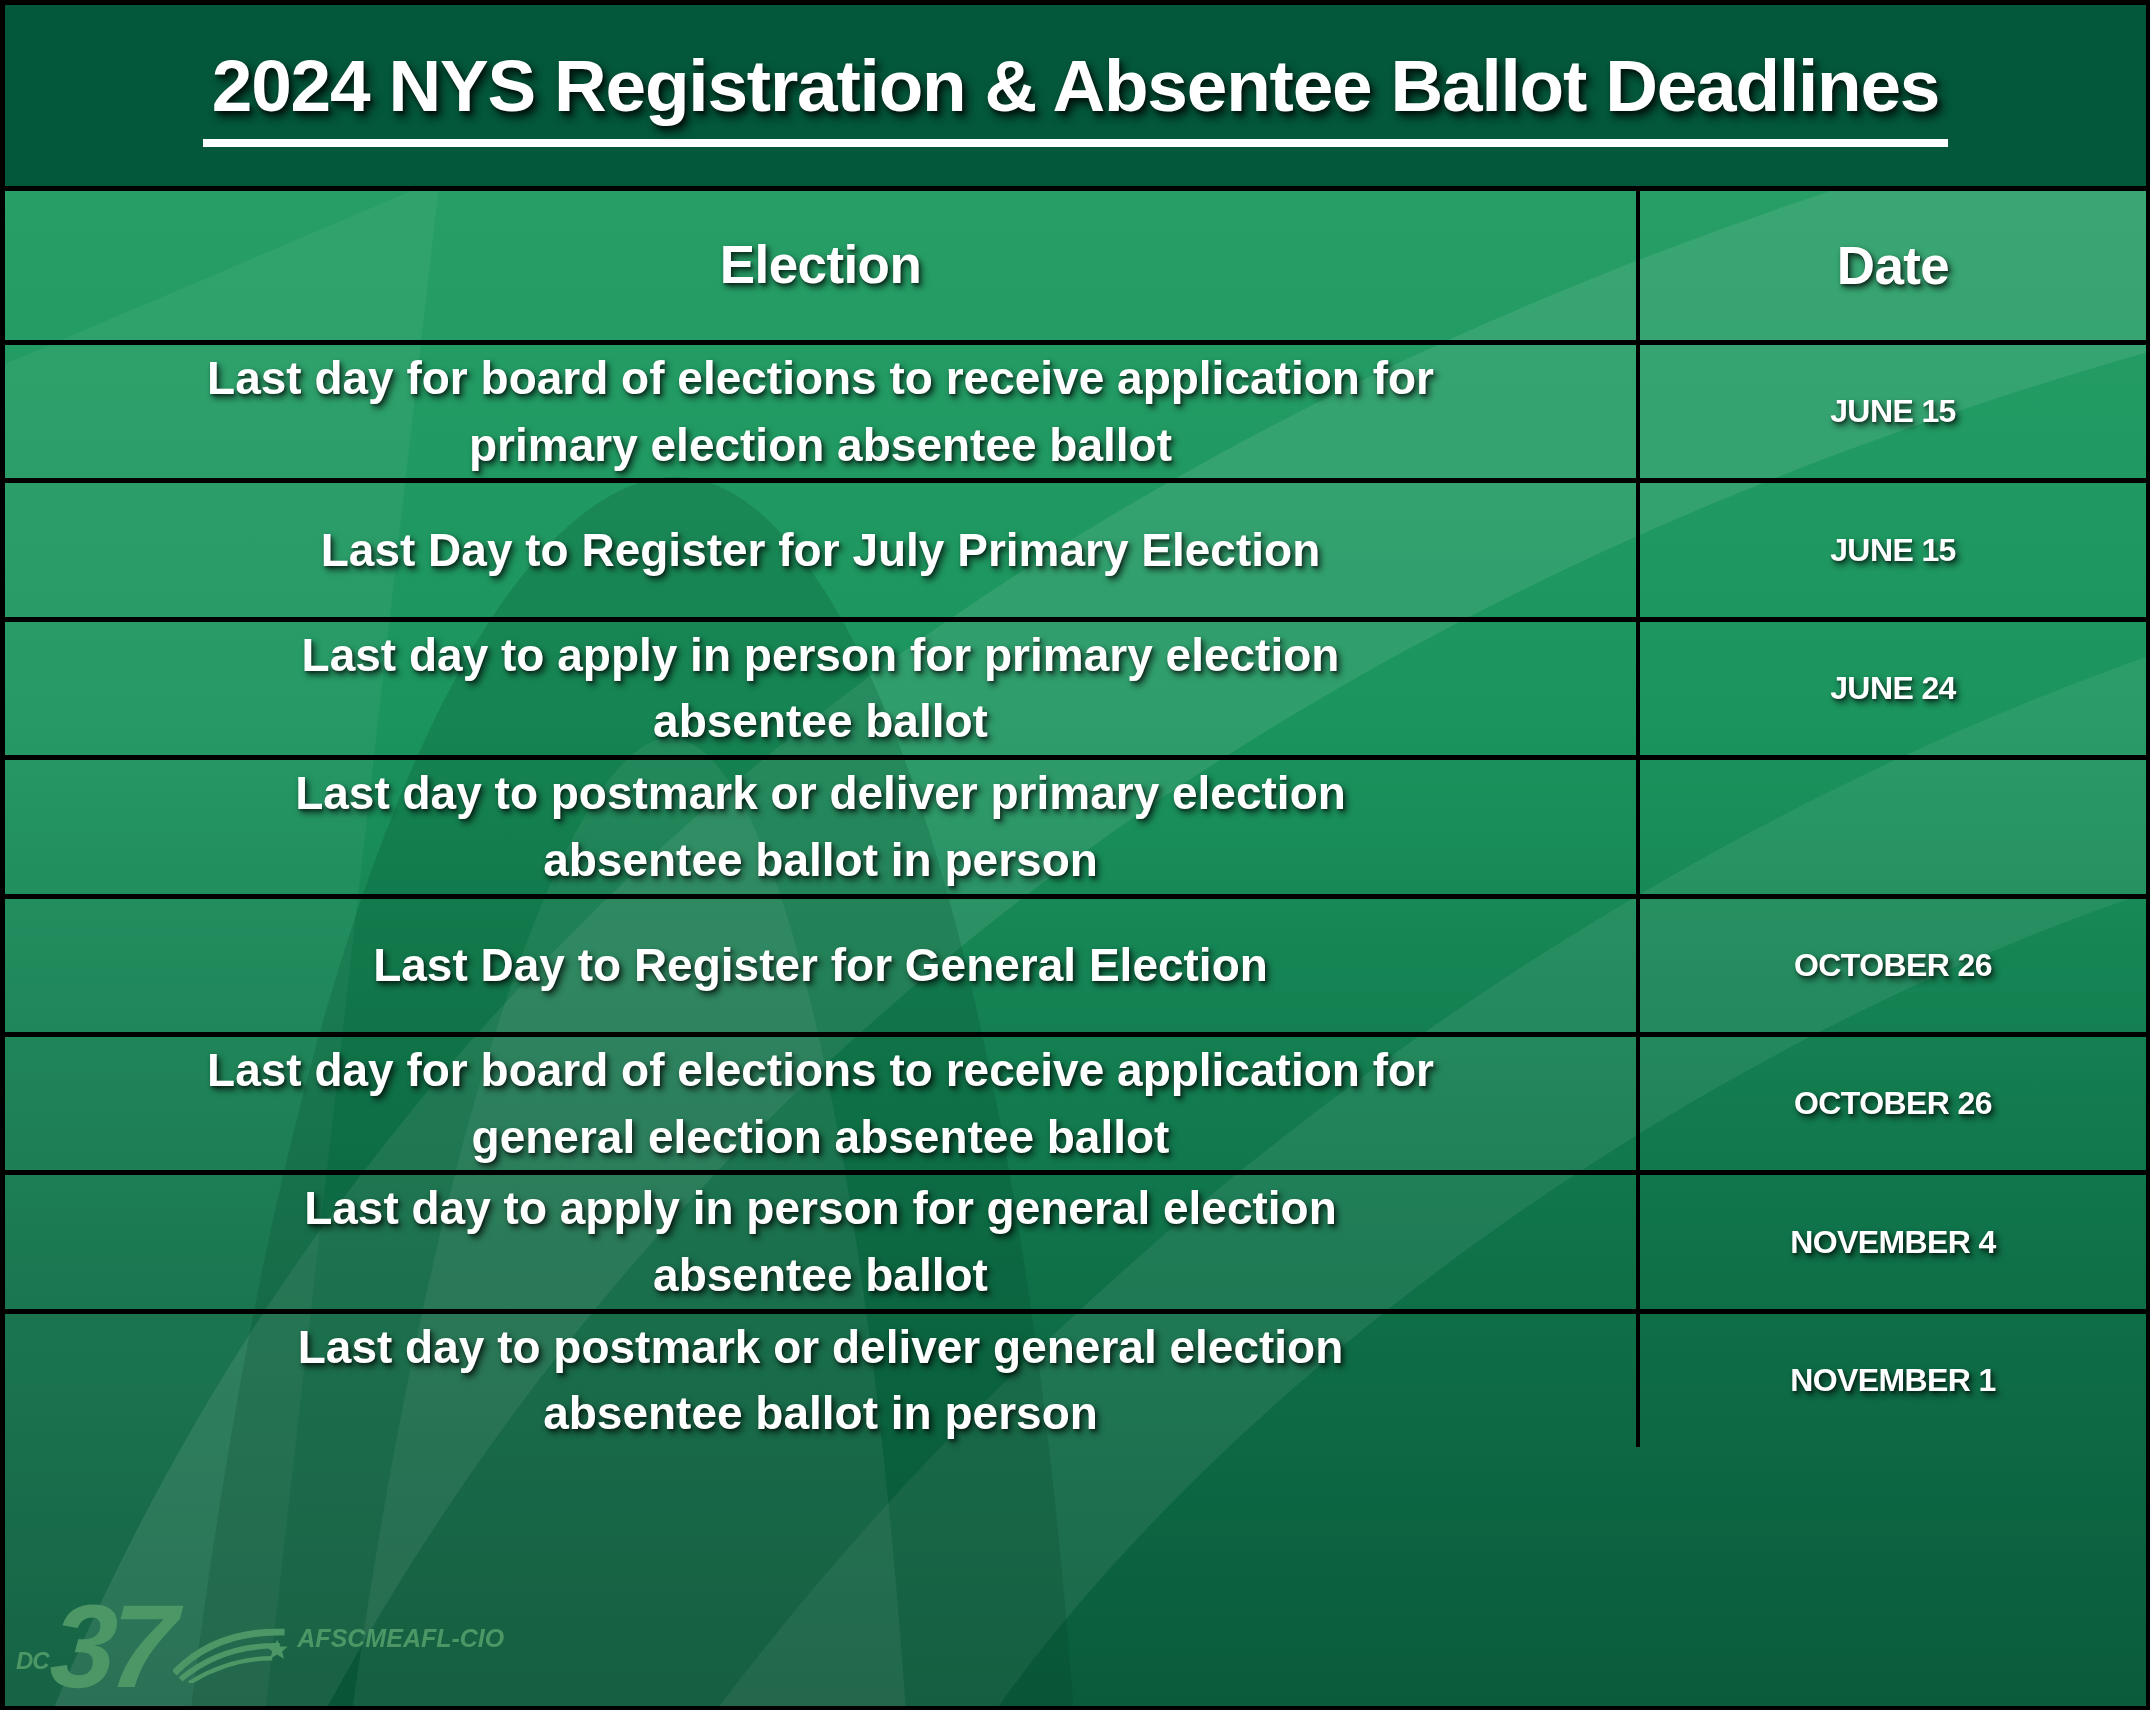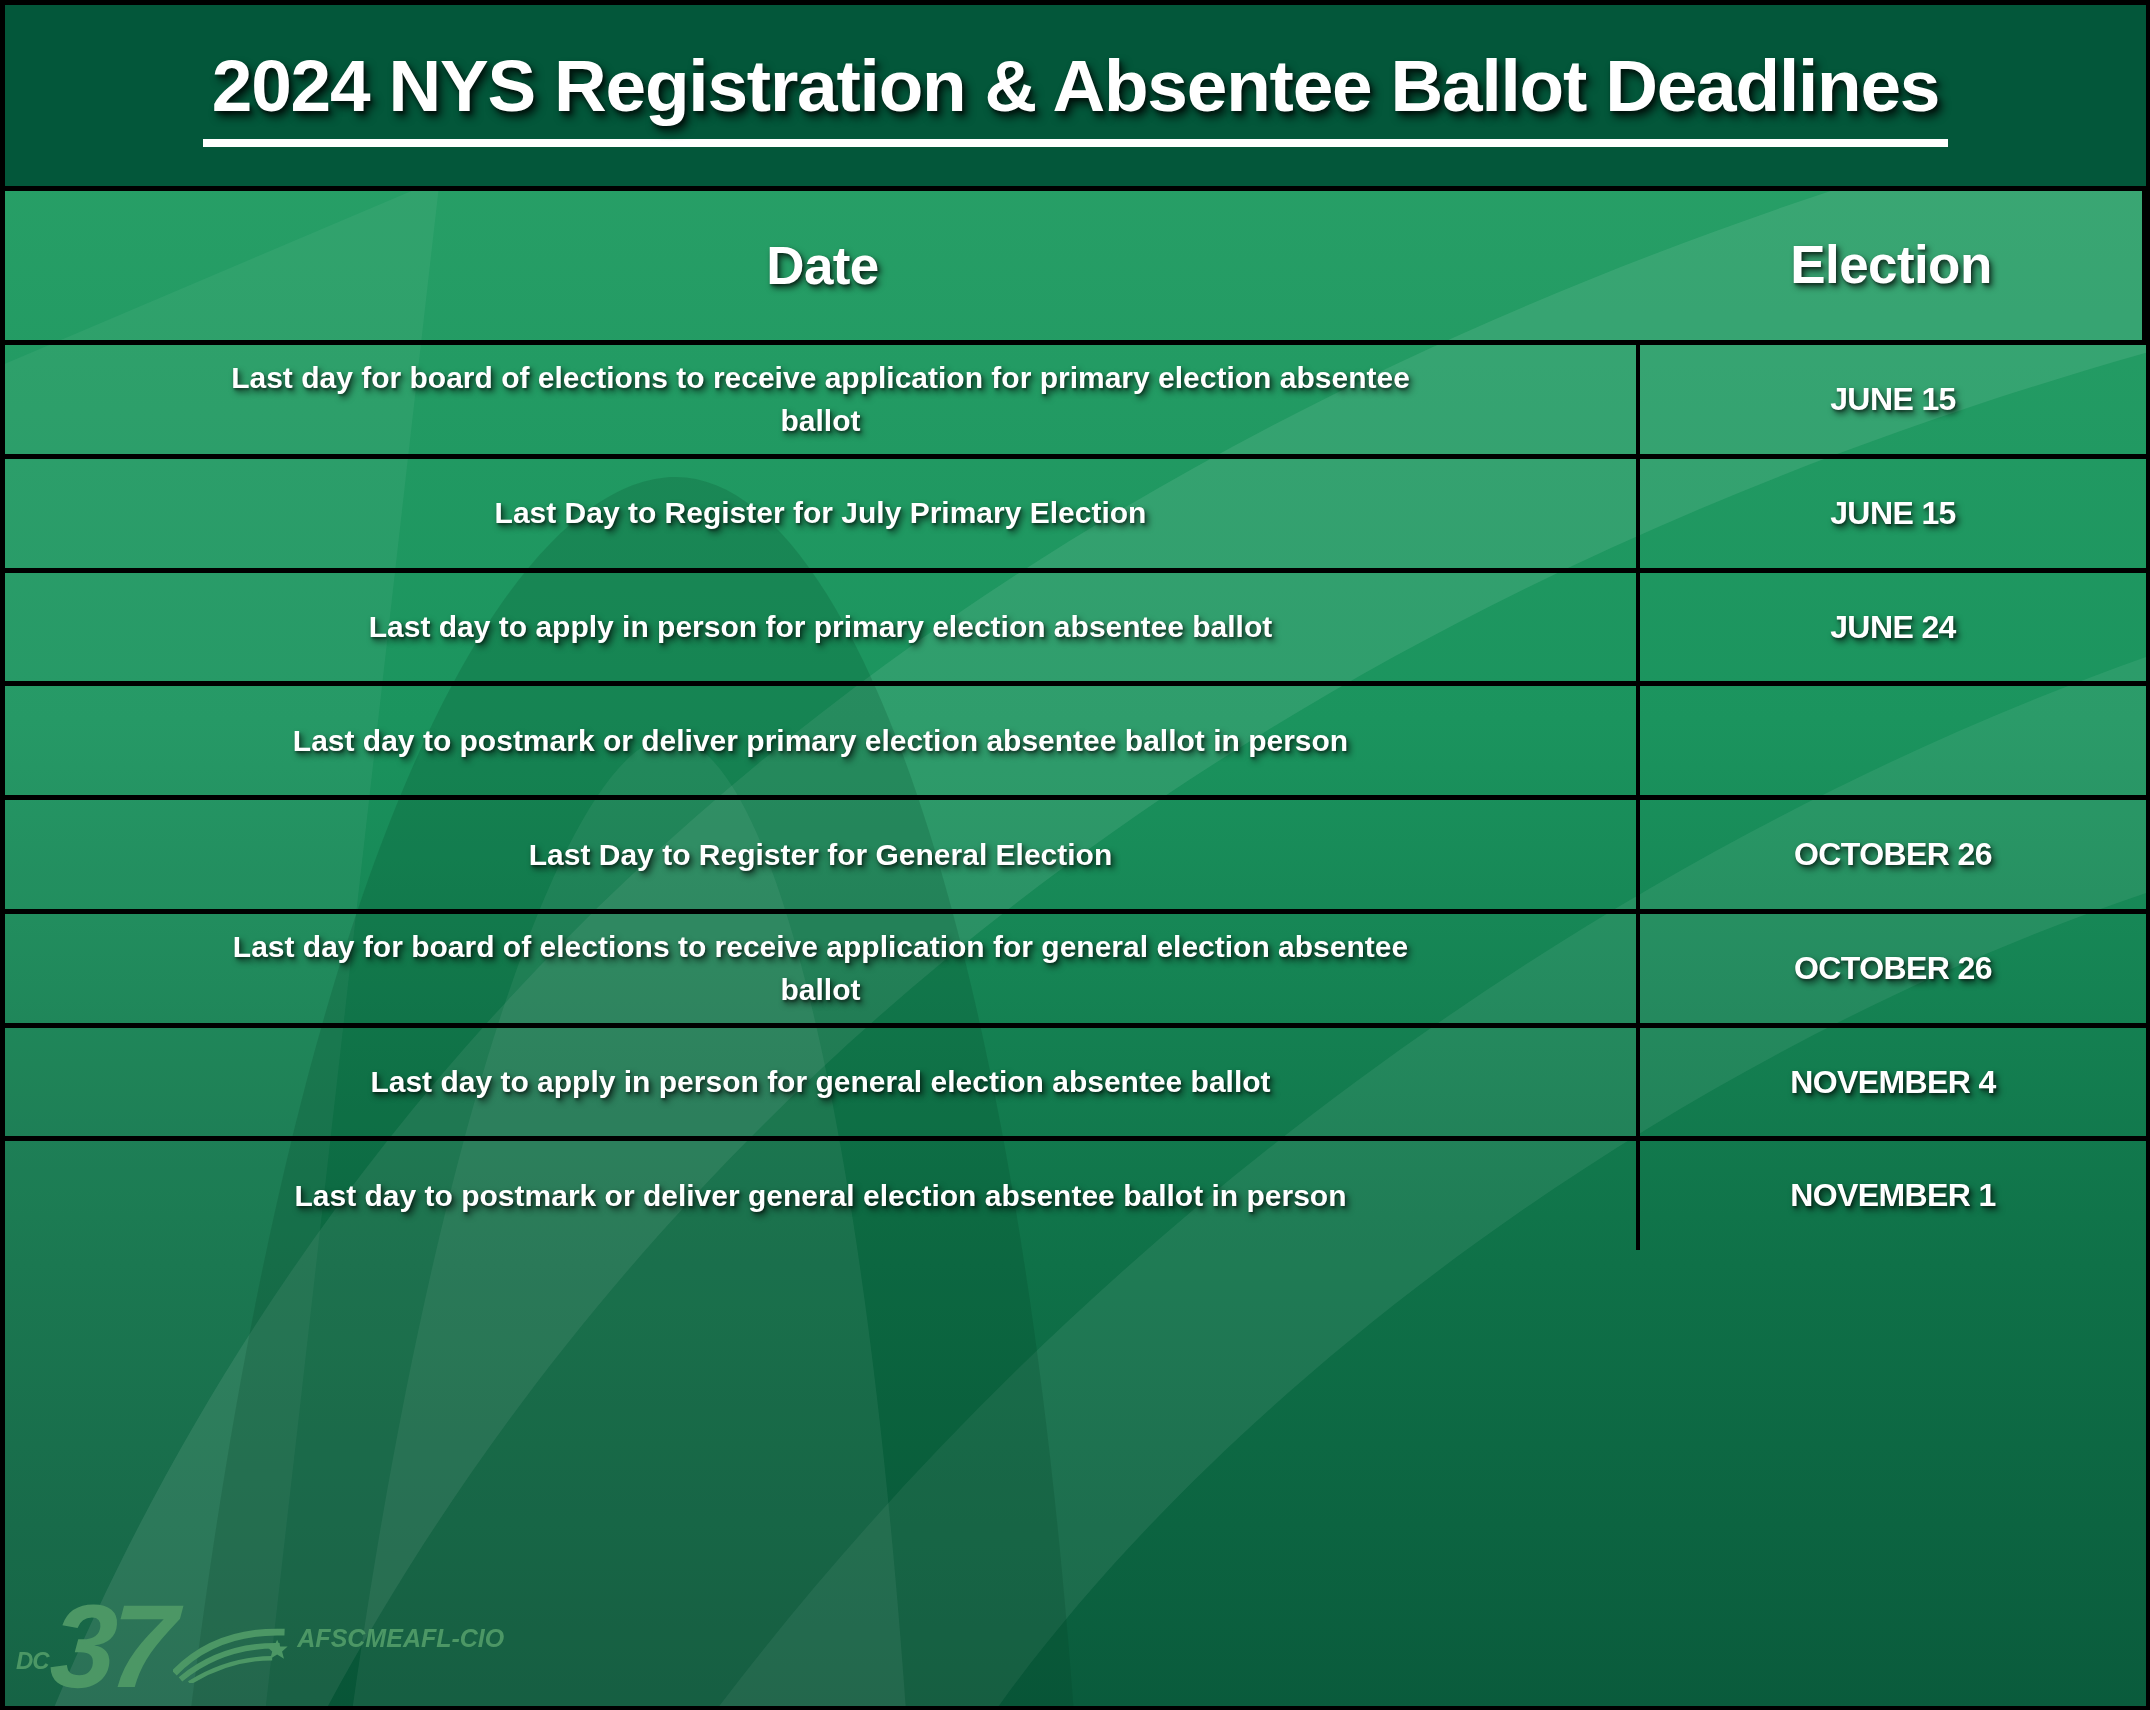--- a/index.html
+++ b/index.html
@@ -52,21 +52,21 @@
   .cell{
     display:flex;align-items:center;justify-content:center;
     text-align:center;
     color:#fff;font-weight:bold;
     min-width:0;min-height:0;
   }
   .cell.election{border-right:4.3px solid #000;}
   .cell .txt{
     display:block;
     max-width:1242px;
-    font-size:30px;
+    font-size:46px;
     line-height:1.45;
     text-shadow:3.1px 4.3px 6.2px rgba(0,0,0,.65), 1.2px 1.9px 2.5px rgba(0,0,0,.4);
   }
   .cell.date .txt{
     max-width:491px;
     font-size:32px;
     letter-spacing:-0.6px;
     line-height:1.2;
   }
   .row.header .cell .txt{
@@ -130,25 +130,25 @@
 
   <div class="content">
 
     <div class="title-band">
       <h1 class="title">2024 NYS Registration &amp; Absentee Ballot Deadlines</h1>
     </div>
 
     <div class="table">
 
       <div class="row header">
+        <div class="cell election">
+          <span class="txt">Election</span>
+        </div>
         <div class="cell date">
           <span class="txt">Date</span>
-        </div>
-        <div class="cell election">
-          <span class="txt">Election</span>
         </div>
       </div>
 
       <div class="row">
         <div class="cell election">
           <span class="txt">Last day for board of elections to receive application for primary election absentee ballot</span>
         </div>
         <div class="cell date">
           <span class="txt">JUNE 15</span>
         </div>

